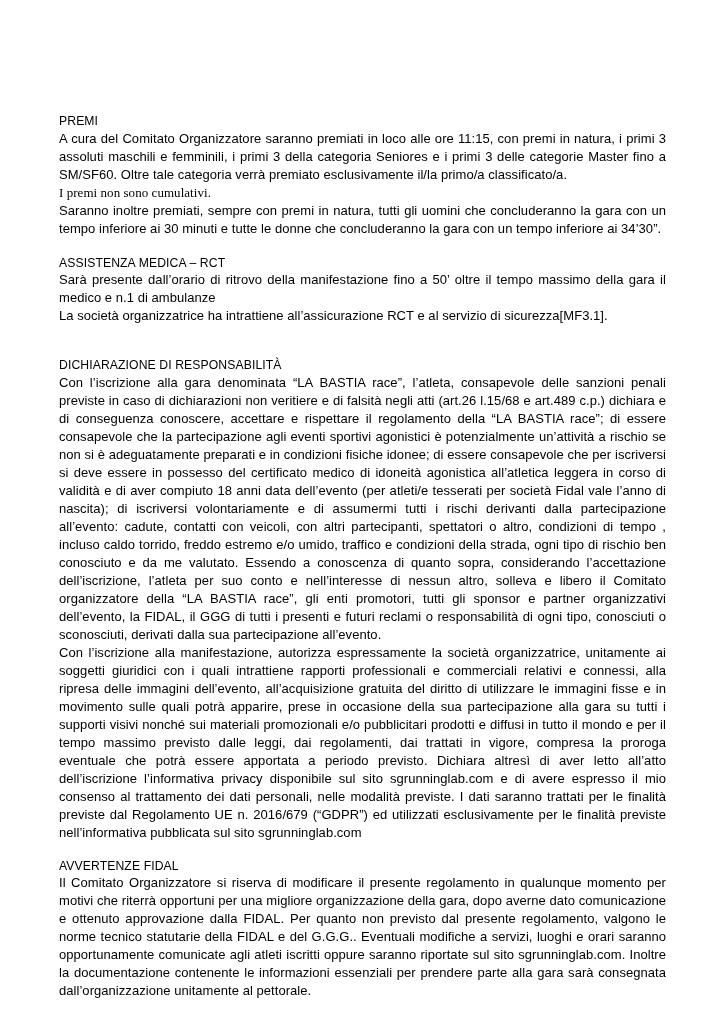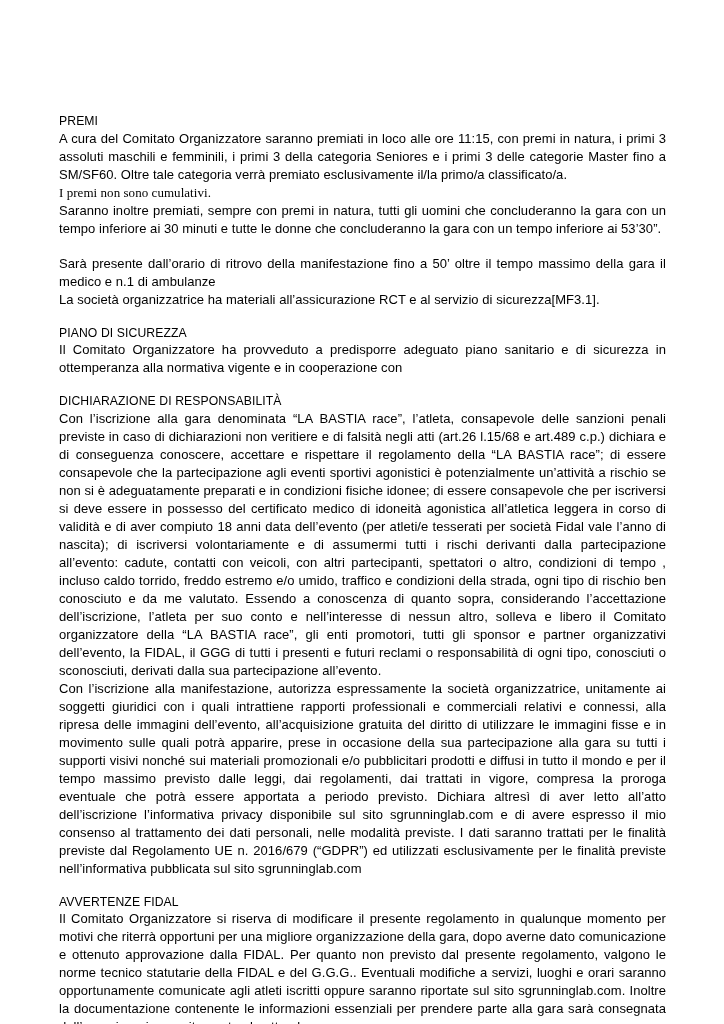--- a/index.html
+++ b/index.html
@@ -55,36 +55,33 @@
 </head>
 <body>
 
 <div class="page">
   <div class="content">
 
     <div class="section">
       <div class="section-title">PREMI</div>
       <p class="para">A cura del Comitato Organizzatore saranno premiati in loco alle ore 11:15, con premi in natura, i primi 3 assoluti maschili e femminili, i primi 3 della categoria Seniores e i primi 3 delle categorie Master fino a SM/SF60. Oltre tale categoria verrà premiato esclusivamente il/la primo/a classificato/a.</p>
       <p class="para nojust">I premi non sono cumulativi.</p>
-      <p class="para">Saranno inoltre premiati, sempre con premi in natura, tutti gli uomini che concluderanno la gara con un tempo inferiore ai 30 minuti e tutte le donne che concluderanno la gara con un tempo inferiore ai 53’30”.</p>
+      <p class="para">Saranno inoltre premiati, sempre con premi in natura, tutti gli uomini che concluderanno la gara con un tempo inferiore ai 30 minuti e tutte le donne che concluderanno la gara con un tempo inferiore ai 34’30”.</p>
     </div>
 
     <div class="gap-md"></div>
 
     <div class="section">
+      <div class="section-title">ASSISTENZA MEDICA – RCT</div>
       <p class="para">Sarà presente dall’orario di ritrovo della manifestazione fino a 50’ oltre il tempo massimo della gara il medico e n.1 di ambulanze</p>
-      <p class="para">La società organizzatrice ha materiali all’assicurazione RCT e al servizio di sicurezza[MF3.1].</p>
+      <p class="para">La società organizzatrice ha intrattiene all’assicurazione RCT e al servizio di sicurezza[MF3.1].</p>
     </div>
 
     <div class="gap-sm"></div>
 
-    <div class="section">
-      <div class="section-title">PIANO DI SICUREZZA</div>
-      <p class="para">Il Comitato Organizzatore ha provveduto a predisporre adeguato piano sanitario e di sicurezza in ottemperanza alla normativa vigente e in cooperazione con</p>
-    </div>
 
     <div class="gap-sm"></div>
 
     <div class="section">
       <div class="section-title">DICHIARAZIONE DI RESPONSABILITÀ</div>
       <p class="para">Con l’iscrizione alla gara denominata “LA BASTIA race”, l’atleta, consapevole delle sanzioni penali previste in caso di dichiarazioni non veritiere e di falsità negli atti (art.26 l.15/68 e art.489 c.p.) dichiara e di conseguenza conoscere, accettare e rispettare il regolamento della “LA BASTIA race”; di essere consapevole che la partecipazione agli eventi sportivi agonistici è potenzialmente un’attività a rischio se non si è adeguatamente preparati e in condizioni fisiche idonee; di essere consapevole che per iscriversi si deve essere in possesso del certificato medico di idoneità agonistica all’atletica leggera in corso di validità e di aver compiuto 18 anni data dell’evento (per atleti/e tesserati per società Fidal vale l’anno di nascita); di iscriversi volontariamente e di assumermi tutti i rischi derivanti dalla partecipazione all’evento: cadute, contatti con veicoli, con altri partecipanti, spettatori o altro, condizioni di tempo , incluso caldo torrido, freddo estremo e/o umido, traffico e condizioni della strada, ogni tipo di rischio ben conosciuto e da me valutato. Essendo a conoscenza di quanto sopra, considerando l’accettazione dell’iscrizione, l’atleta per suo conto e nell’interesse di nessun altro, solleva e libero il Comitato organizzatore della “LA BASTIA race”, gli enti promotori, tutti gli sponsor e partner organizzativi dell’evento, la FIDAL, il GGG di tutti i presenti e futuri reclami o responsabilità di ogni tipo, conosciuti o sconosciuti, derivati dalla sua partecipazione all’evento.</p>
       <p class="para">Con l’iscrizione alla manifestazione, autorizza espressamente la società organizzatrice, unitamente ai soggetti giuridici con i quali intrattiene rapporti professionali e commerciali relativi e connessi, alla ripresa delle immagini dell’evento, all’acquisizione gratuita del diritto di utilizzare le immagini fisse e in movimento sulle quali potrà apparire, prese in occasione della sua partecipazione alla gara su tutti i supporti visivi nonché sui materiali promozionali e/o pubblicitari prodotti e diffusi in tutto il mondo e per il tempo massimo previsto dalle leggi, dai regolamenti, dai trattati in vigore, compresa la proroga eventuale che potrà essere apportata a periodo previsto. Dichiara altresì di aver letto all’atto dell’iscrizione l’informativa privacy disponibile sul sito sgrunninglab.com e di avere espresso il mio consenso al trattamento dei dati personali, nelle modalità previste. I dati saranno trattati per le finalità previste dal Regolamento UE n. 2016/679 (“GDPR”) ed utilizzati esclusivamente per le finalità previste nell’informativa pubblicata sul sito sgrunninglab.com</p>
     </div>
 
     <div class="gap-sm"></div>

